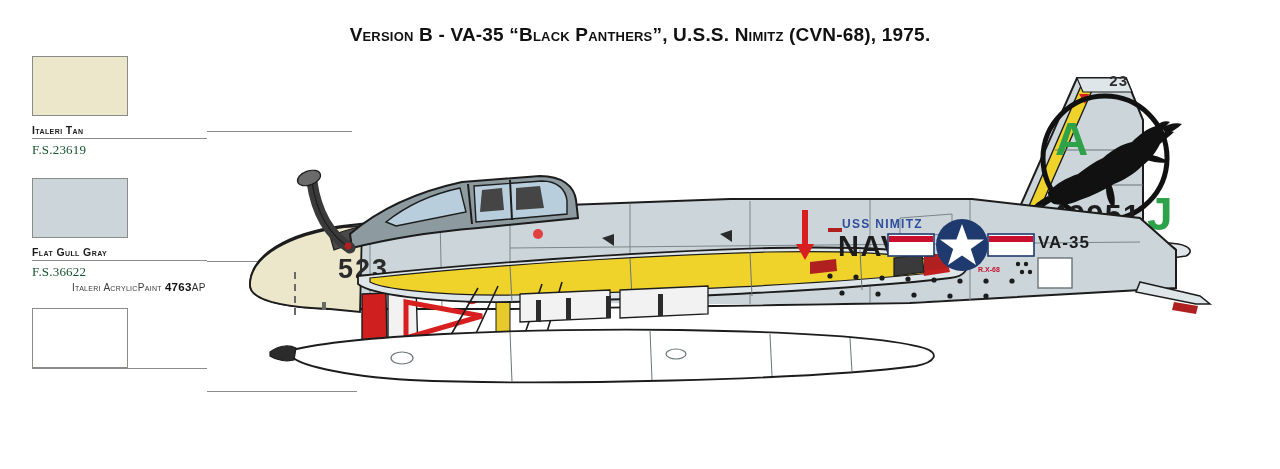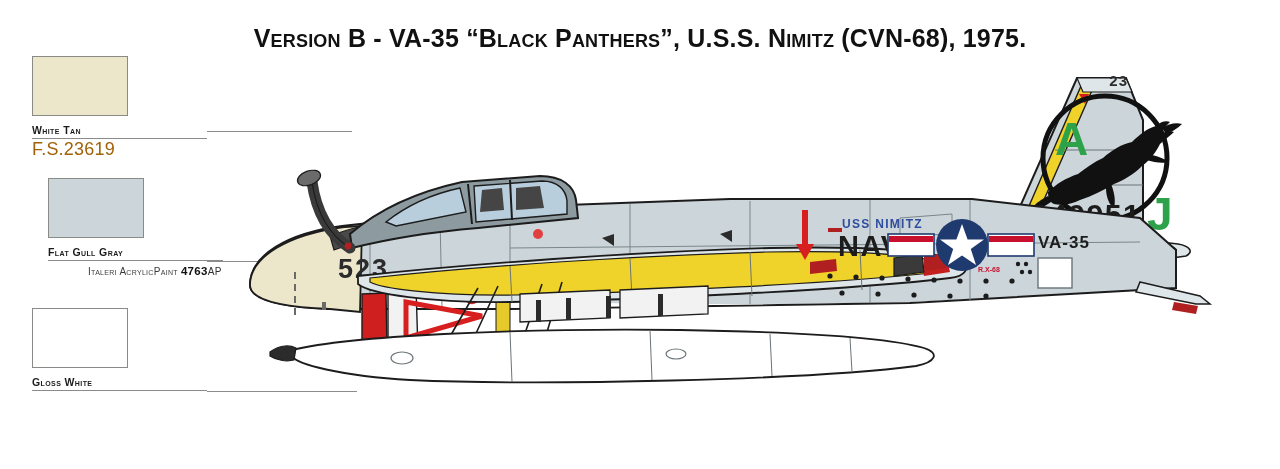--- a/index.html
+++ b/index.html
@@ -11,21 +11,21 @@
     position:relative;
   }
   #root{position:relative;width:1280px;height:469px;}
 
   
   .title{
     position:absolute;left:0;top:24px;width:1280px;
     text-align:center;
     font-family:"Liberation Sans", sans-serif;
     font-weight:bold;
-    font-size:25px;
+    font-size:19px;
     letter-spacing:.2px;
     color:#111;
     font-variant:small-caps;
     white-space:nowrap;
   }
 
   
   .swatches{position:absolute;left:0;top:0;width:230px;height:469px;}
   .swatch{position:absolute;left:32px;width:190px;}
   .swatch .chip{
@@ -37,39 +37,40 @@
     margin-top:8px;
     font-size:10.5px;
     font-weight:bold;
     font-variant:small-caps;
     letter-spacing:.4px;
     color:#1a1a1a;
     padding-bottom:2px;
   }
   .rule{height:1px;background:#8b8b8b;width:175px;margin-bottom:3px;}
   .swatch .fs{
-    font-size:18px;
-    color:#a16207;
+    font-size:13px;
+    color:#14532d;
     letter-spacing:.2px;
     line-height:15px;
+    font-family:Liberation Serif, serif;
   }
   .swatch .ital{
     font-size:10px;
     font-variant:small-caps;
     color:#3a3a3a;
     letter-spacing:.3px;
     line-height:14px;
     margin-top:1px;
     padding-left:40px;
   }
   .swatch .ital b{font-size:11.5px;font-variant:normal;color:#111;}
   .swatch .ital .apsuf{font-size:10px;font-variant:normal;color:#2f2f2f;}
 
   .s1{top:56px;}
-  .s2{top:178px;margin-left:16px;}
+  .s2{top:178px;}
   .s3{top:308px;}
 
   
   .leader{position:absolute;height:1px;background:#8b8b8b;}
 
   
   .art{position:absolute;left:210px;top:50px;width:1070px;height:420px;}
   svg{display:block;}
   .deco-text{font-family:"Liberation Sans", sans-serif;font-weight:bold;}
 </style>
@@ -77,38 +78,38 @@
 <body>
 
 <div id="root">
 
   <div class="title">Version B - VA-35 “Black Panthers”, U.S.S. Nimitz (CVN-68), 1975.</div>
 
   <div class="swatches">
 
     <div class="swatch s1">
       <div class="chip" style="background:#ece6cb"></div>
-      <div class="nm">White Tan</div>
+      <div class="nm">Italeri Tan</div>
       <div class="rule"></div>
       <div class="fs">F.S.23619</div>
     </div>
 
     <div class="swatch s2">
       <div class="chip" style="background:#ccd6da"></div>
       <div class="nm">Flat Gull Gray</div>
       <div class="rule"></div>
+      <div class="fs">F.S.36622</div>
       <div class="ital">
         <span>Italeri AcrylicPaint</span>
         <b>4763</b><span class="apsuf">AP</span>
       </div>
     </div>
 
     <div class="swatch s3">
       <div class="chip" style="background:#ffffff"></div>
-      <div class="nm">Gloss White</div>
       <div class="rule"></div>
     </div>
   </div>
 
   <div class="leader" style="left:207px;top:131px;width:145px;"></div>
   <div class="leader" style="left:207px;top:261px;width:110px;"></div>
   <div class="leader" style="left:207px;top:391px;width:150px;"></div>
 
   <div class="art">
   <svg width="1070" height="420" viewBox="0 0 1070 420" xmlns="http://www.w3.org/2000/svg">

